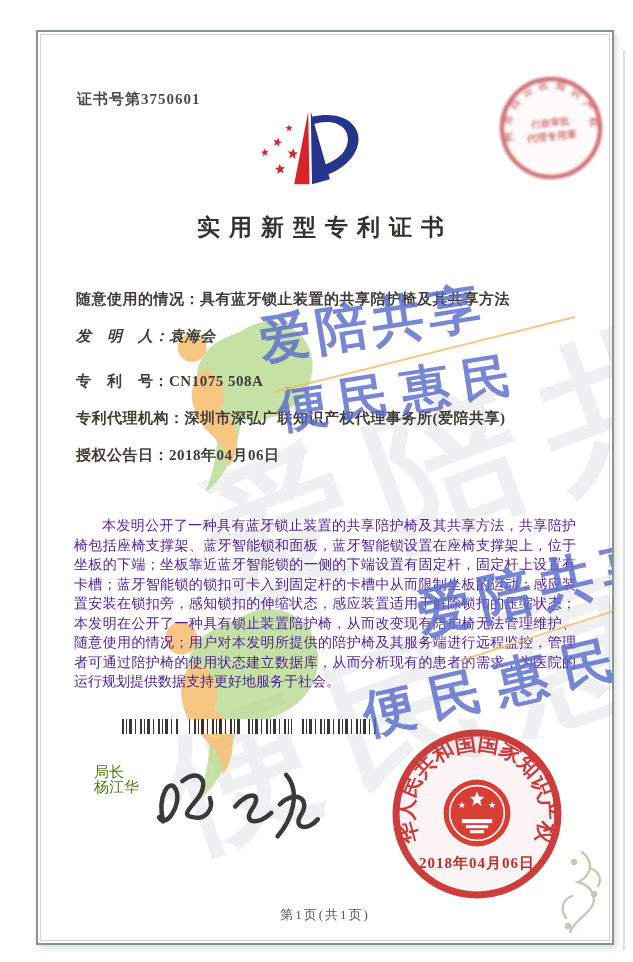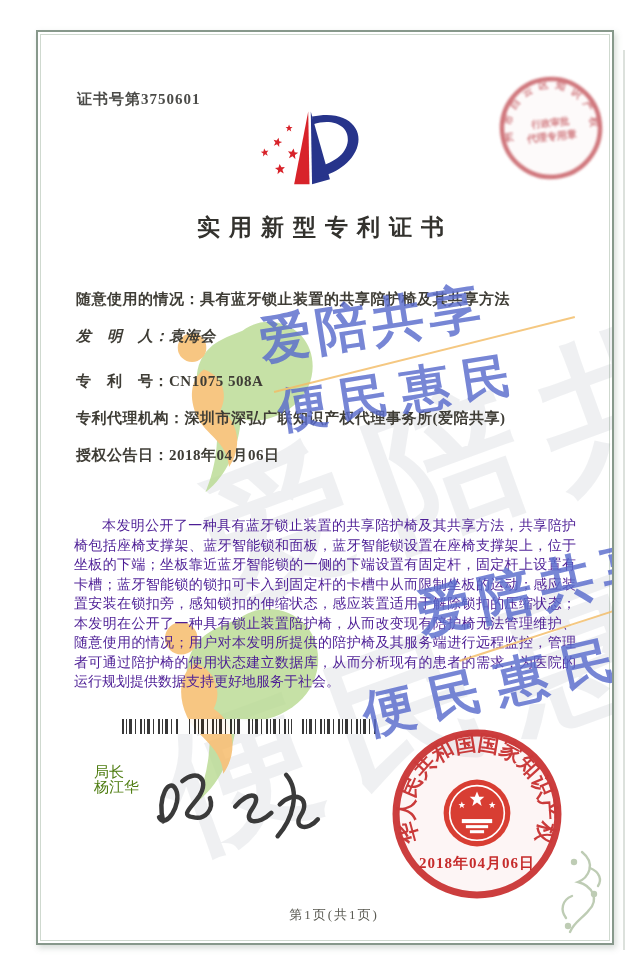--- a/index.html
+++ b/index.html
@@ -36,21 +36,21 @@
   .abstract{position:absolute;left:36px;right:36px;top:484px;margin:0;
        font-size:14px;line-height:19.5px;color:#4c1d95;text-align:justify;
        text-indent:2em;font-weight:500;}
   .barcode{position:absolute;left:84px;top:687px;width:256px;height:15px;opacity:.88;
        background:
         linear-gradient(90deg,rgba(0,0,0,0) 0 58px,#fff 58px 66px,rgba(0,0,0,0) 66px 118px,#fff 118px 126px,rgba(0,0,0,0) 126px 170px,#fff 170px 176px,rgba(0,0,0,0) 176px 100%),
         repeating-linear-gradient(90deg,#1d1d1d 0 2px,#fff 2px 4px,#1d1d1d 4px 5px,#fff 5px 7px,#1d1d1d 7px 10px,#fff 10px 13px,#1d1d1d 13px 14px,#fff 14px 18px);}
   .signer{position:absolute;left:56px;top:733px;font-size:15px;color:#4d7c0f;
        font-weight:400;line-height:15px;}
   .signature-svg{position:absolute;left:104px;top:728px;}
-  .footer{position:absolute;left:9px;top:874px;width:100%;text-align:center;
+  .footer{position:absolute;left:0;top:874px;width:100%;text-align:center;
        font-size:13px;letter-spacing:2px;color:#5a5a52;}
 
   
   .red-seal{position:absolute;left:353px;top:696px;width:172px;height:172px;
        filter:blur(.6px);opacity:.93;}
   .seal-date{position:absolute;left:353px;top:822px;width:172px;text-align:center;
        color:#c62c2c;font-size:15px;font-weight:700;letter-spacing:1px;
        filter:blur(.4px);}
   .corner-stamp{position:absolute;left:453px;top:36px;filter:blur(1.1px);opacity:.8;
        transform:rotate(-6deg);}

